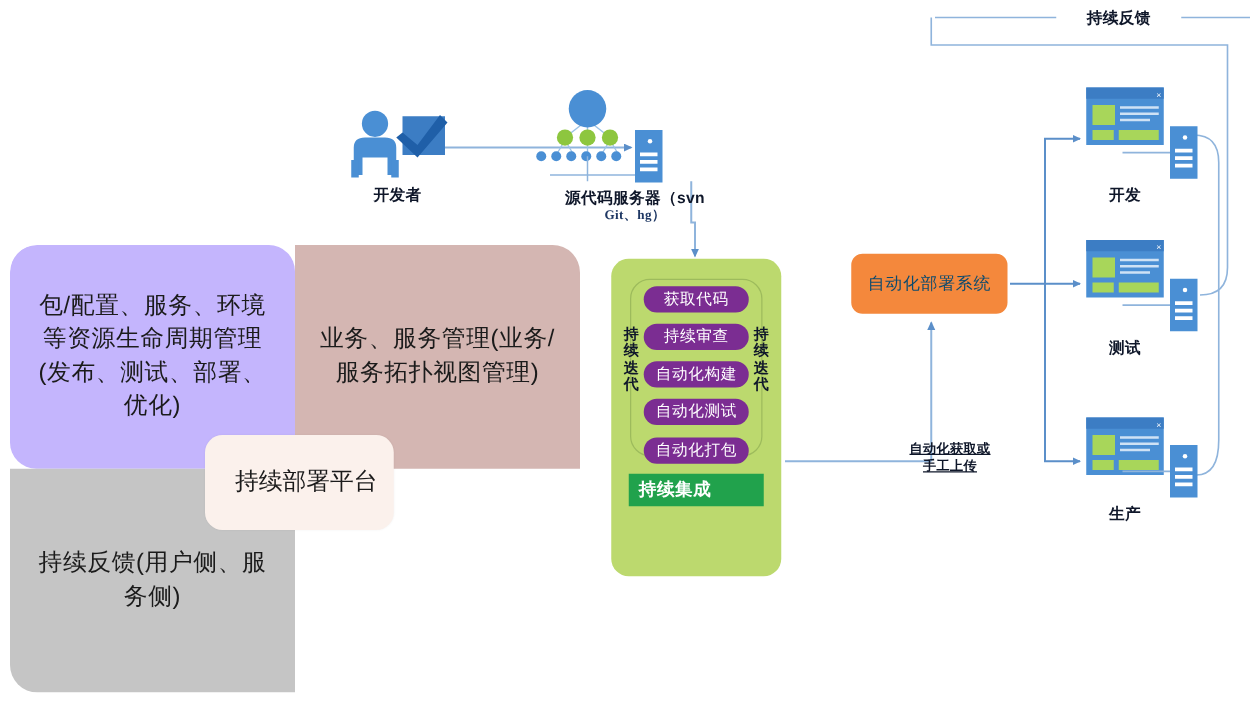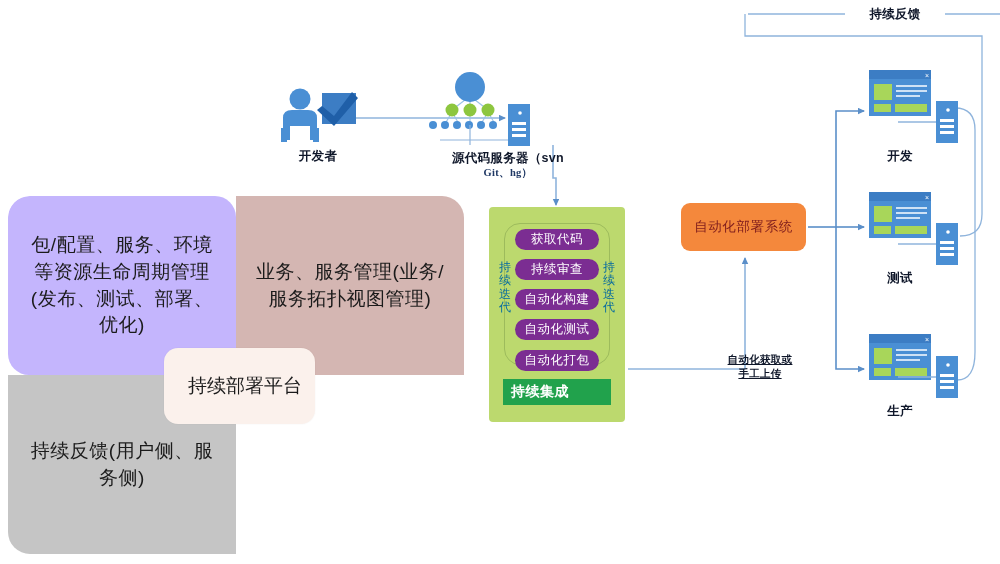--- a/index.html
+++ b/index.html
@@ -70,23 +70,23 @@
     color: #1b1b1b;
     padding: 0 12px;
   }
 
   
   #ci-box {
     position: absolute;
     left: 489px;
     top: 207px;
     width: 136px;
-    height: 215px;
+    height: 254px;
     background: #BCD96E;
-    border-radius: 4px;
+    border-radius: 14px;
   }
   #ci-inner-frame {
     position: absolute;
     left: 15px;
     top: 16px;
     width: 106px;
     height: 142px;
     border: 1.4px solid #9DBB5C;
     border-radius: 16px;
     box-sizing: border-box;
@@ -101,23 +101,23 @@
     display: flex;
     align-items: center;
     justify-content: center;
     color: #ffffff;
     font-size: 12.5px;
     letter-spacing: 0.5px;
   }
   .ci-side-text {
     position: absolute;
     width: 14px;
-    color: #0369a1;
+    color: #0f172a;
     font-size: 12px;
-    font-weight: normal;
+    font-weight: bold;
     line-height: 1.12;
     text-align: center;
     letter-spacing: 0;
   }
   #ci-side-left { left: 9px; top: 54px; }
   #ci-side-right { left: 113px; top: 54px; }
   #ci-banner {
     position: absolute;
     left: 14px;
     top: 172px;
@@ -143,21 +143,21 @@
     top: 203px;
     width: 125px;
     height: 48px;
     background: #F4883C;
     border-radius: 9px;
     display: flex;
     align-items: center;
     justify-content: center;
   }
   #deploy-box span {
-    color: #7f1d1d;
+    color: #0c4a6e;
     font-size: 13.5px;
     letter-spacing: 0.6px;
   }
 
   
   .lbl {
     position: absolute;
     color: #0f172a;
     font-weight: bold;
     font-size: 12.5px;

